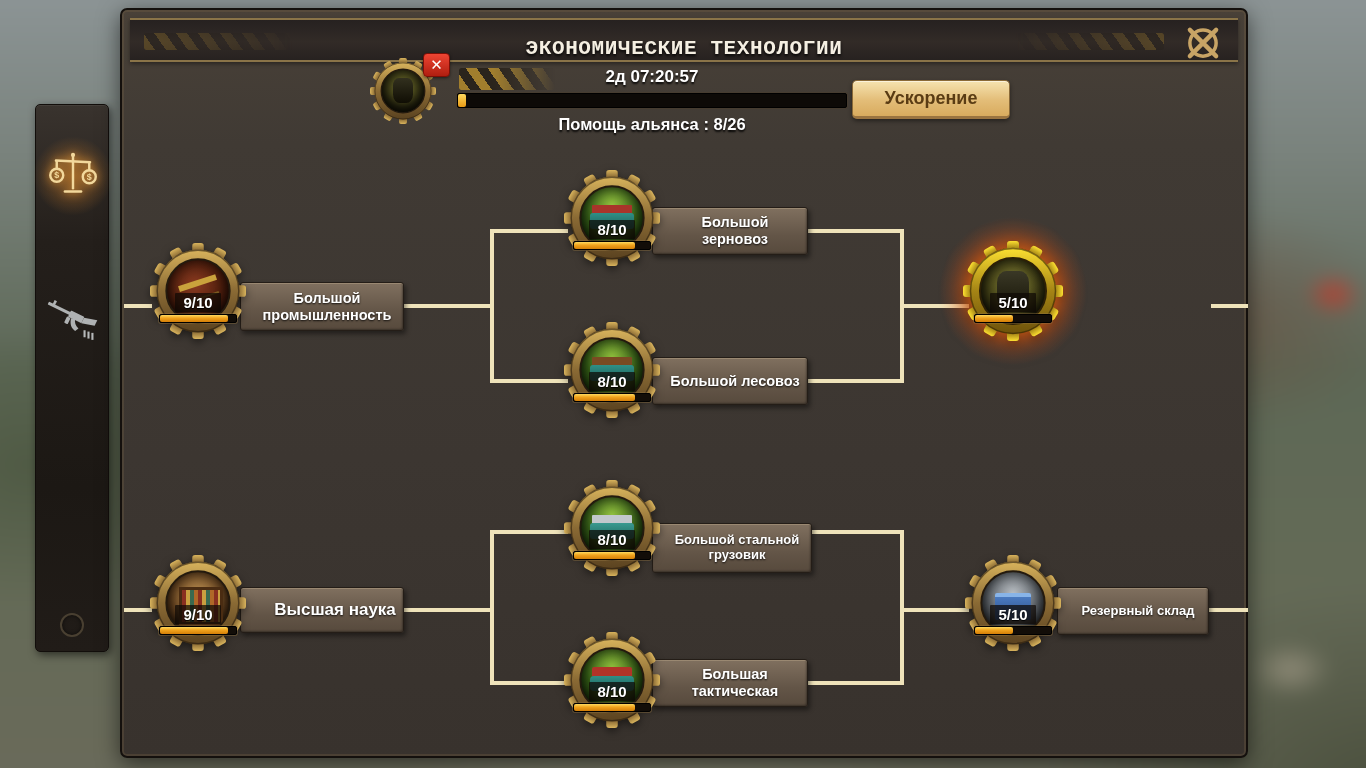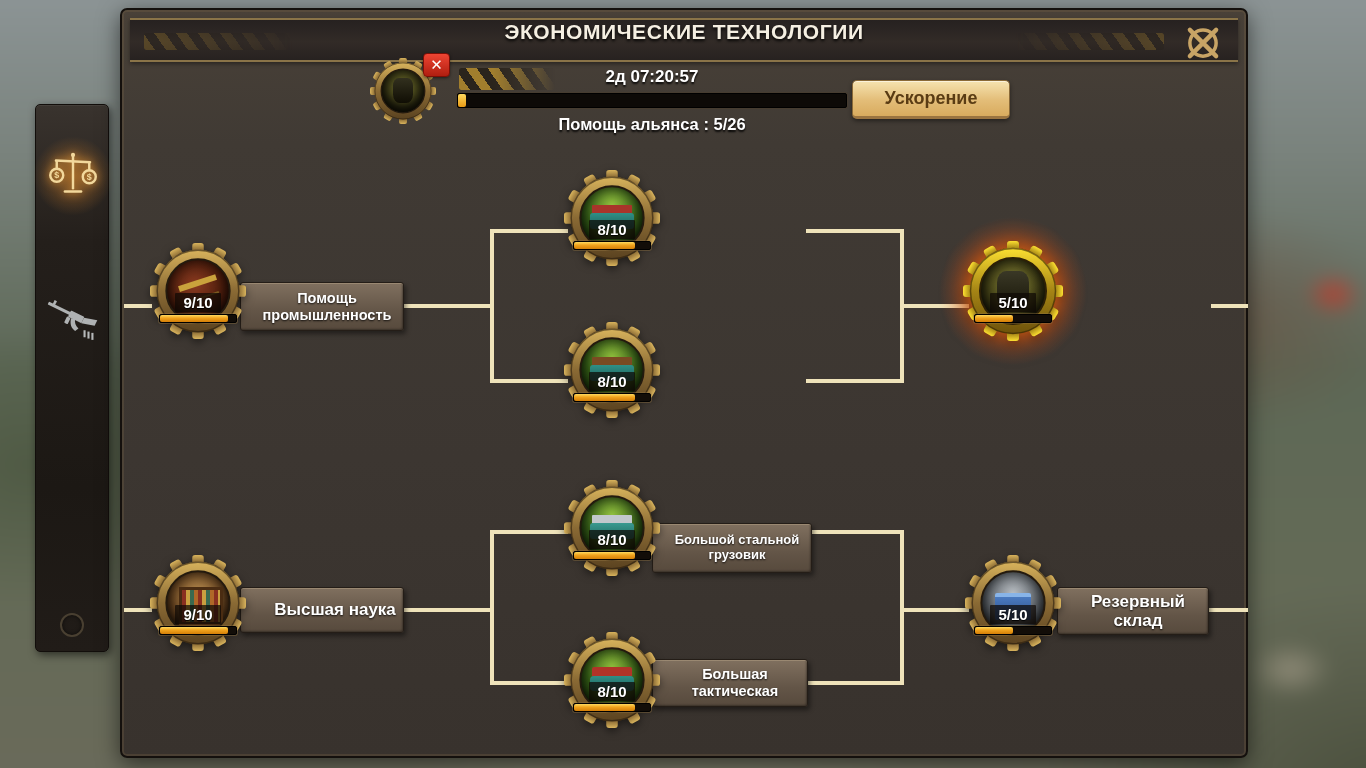--- a/index.html
+++ b/index.html
@@ -39,21 +39,21 @@
   
   .panel { position:absolute; left:120px; top:8px; width:1128px; height:750px; z-index:3;
     background:linear-gradient(180deg,#494138 0%, #403a34 18%, #3c3631 60%, #38322d 100%);
     border:2px solid #14100d; border-radius:7px;
     box-shadow:inset 0 0 0 2px rgba(120,100,70,.30), 0 6px 22px rgba(0,0,0,.55); }
 
   .titlebar { position:absolute; left:8px; right:8px; top:8px; height:44px;
     background:linear-gradient(180deg,#262120,#322b27 55%,#272220);
     border-top:2px solid #8a7448; border-bottom:2px solid #8a7448;
     box-shadow:0 2px 4px rgba(0,0,0,.4);
-    display:flex; align-items:flex-start; justify-content:center; }
+    display:flex; align-items:flex-end; justify-content:center;font-family:Liberation Mono, monospace; }
   .title-text { color:#f5efe2; font-size:21px; font-weight:700; letter-spacing:.6px;
     text-shadow:0 2px 3px rgba(0,0,0,.9); }
   .tb-hazard { position:absolute; top:13px; width:150px; height:17px; opacity:.28; border-radius:2px;
     background:repeating-linear-gradient(55deg,#b98f2c 0 9px,#241e16 9px 18px); }
   .tb-hazard.left  { left:14px;  -webkit-mask-image:linear-gradient(90deg,#000,transparent); mask-image:linear-gradient(90deg,#000,transparent); }
   .tb-hazard.right { right:74px; -webkit-mask-image:linear-gradient(270deg,#000,transparent); mask-image:linear-gradient(270deg,#000,transparent); }
   .close-btn { position:absolute; right:14px; top:2px; width:42px; height:42px; background:none; border:none; cursor:pointer; }
   .close-btn svg { width:100%; height:100%; }
 
   
@@ -235,62 +235,68 @@
       <svg class="gear-ring" viewBox="0 0 100 100">
           <use href="#gearSym"></use>
         </svg>
       <div class="cancel-badge">✕</div>
     </div>
     <div class="hazard-strip"></div>
     <div class="timer">2д 07:20:57</div>
     <div class="rbar">
       <i class="rfill" style="width: 2%;"></i>
     </div>
-    <div class="help-text">Помощь альянса : 5/26</div>
+    <div class="help-text">Помощь альянса : 8/26</div>
     <button class="speedup-btn">Ускорение</button>
 
     <svg class="links" viewBox="0 0 1128 750">
       <path d="M2 296 H30 M280 296 H372 M370 219 V373 M368 221 H446 M368 371 H446 M684 221 H782 M684 371 H782 M780 219 V373 M780 296 H847 M1089 296 H1126
                M2 600 H30 M280 600 H372 M370 520 V675 M368 522 H446 M368 673 H446 M686 522 H782 M684 673 H782 M780 520 V675 M780 600 H847 M1083 600 H1126" stroke="#efe3ba" stroke-width="4" fill="none"></path>
     </svg>
 
     <div class="node" style="left:28px;top:233px">
       <div class="plate" style="left:90px;top:39px;width:164px;height:49px">
-        <span class="plate-label">Помощь промышленность</span>
+        <span class="plate-label">Большой промышленность</span>
       </div>
       <div class="gearwrap" style="width:96px;height:96px">
         <div class="gear-img img-heavy"></div>
         <svg class="gear-ring" viewBox="0 0 100 100">
             <use href="#gearSym"></use>
           </svg>
       </div>
       <div class="badge" style="left:48px;top:50px">
         <span class="lvl">9/10</span>
         <div class="pbar">
             <i class="pfill" style="width: 90%;"></i>
           </div>
       </div>
     </div>
 
     <div class="node" style="left:442px;top:160px">
+      <div class="plate" style="left:88px;top:37px;width:156px;height:48px">
+        <span class="plate-label">Большой зерновоз</span>
+      </div>
       <div class="gearwrap" style="width:96px;height:96px">
         <div class="gear-img img-grain"></div>
         <svg class="gear-ring" viewBox="0 0 100 100">
             <use href="#gearSym"></use>
           </svg>
       </div>
       <div class="badge" style="left:48px;top:50px">
         <span class="lvl">8/10</span>
         <div class="pbar">
             <i class="pfill" style="width: 80%;"></i>
           </div>
       </div>
     </div>
 
     <div class="node" style="left:442px;top:312px">
+      <div class="plate" style="left:88px;top:35px;width:156px;height:48px">
+        <span class="plate-label">Большой лесовоз</span>
+      </div>
       <div class="gearwrap" style="width:96px;height:96px">
         <div class="gear-img img-timber"></div>
         <svg class="gear-ring" viewBox="0 0 100 100">
             <use href="#gearSym"></use>
           </svg>
       </div>
       <div class="badge" style="left:48px;top:50px">
         <span class="lvl">8/10</span>
         <div class="pbar">
             <i class="pfill" style="width: 80%;"></i>
@@ -362,21 +368,21 @@
       </div>
       <div class="badge" style="left:48px;top:50px">
         <span class="lvl">8/10</span>
         <div class="pbar">
             <i class="pfill" style="width: 80%;"></i>
           </div>
       </div>
     </div>
 
     <div class="node" style="left:843px;top:545px">
-      <div class="plate" style="left:92px;top:32px;width:152px;height:48px;font-size:17px">
+      <div class="plate" style="left:92px;top:32px;width:152px;height:48px;font-size:13px">
         <span class="plate-label">Резервный склад</span>
       </div>
       <div class="gearwrap" style="width:96px;height:96px">
         <div class="gear-img img-warehouse"></div>
         <svg class="gear-ring" viewBox="0 0 100 100">
             <use href="#gearSym"></use>
           </svg>
       </div>
       <div class="badge" style="left:48px;top:50px">
         <span class="lvl">5/10</span>

